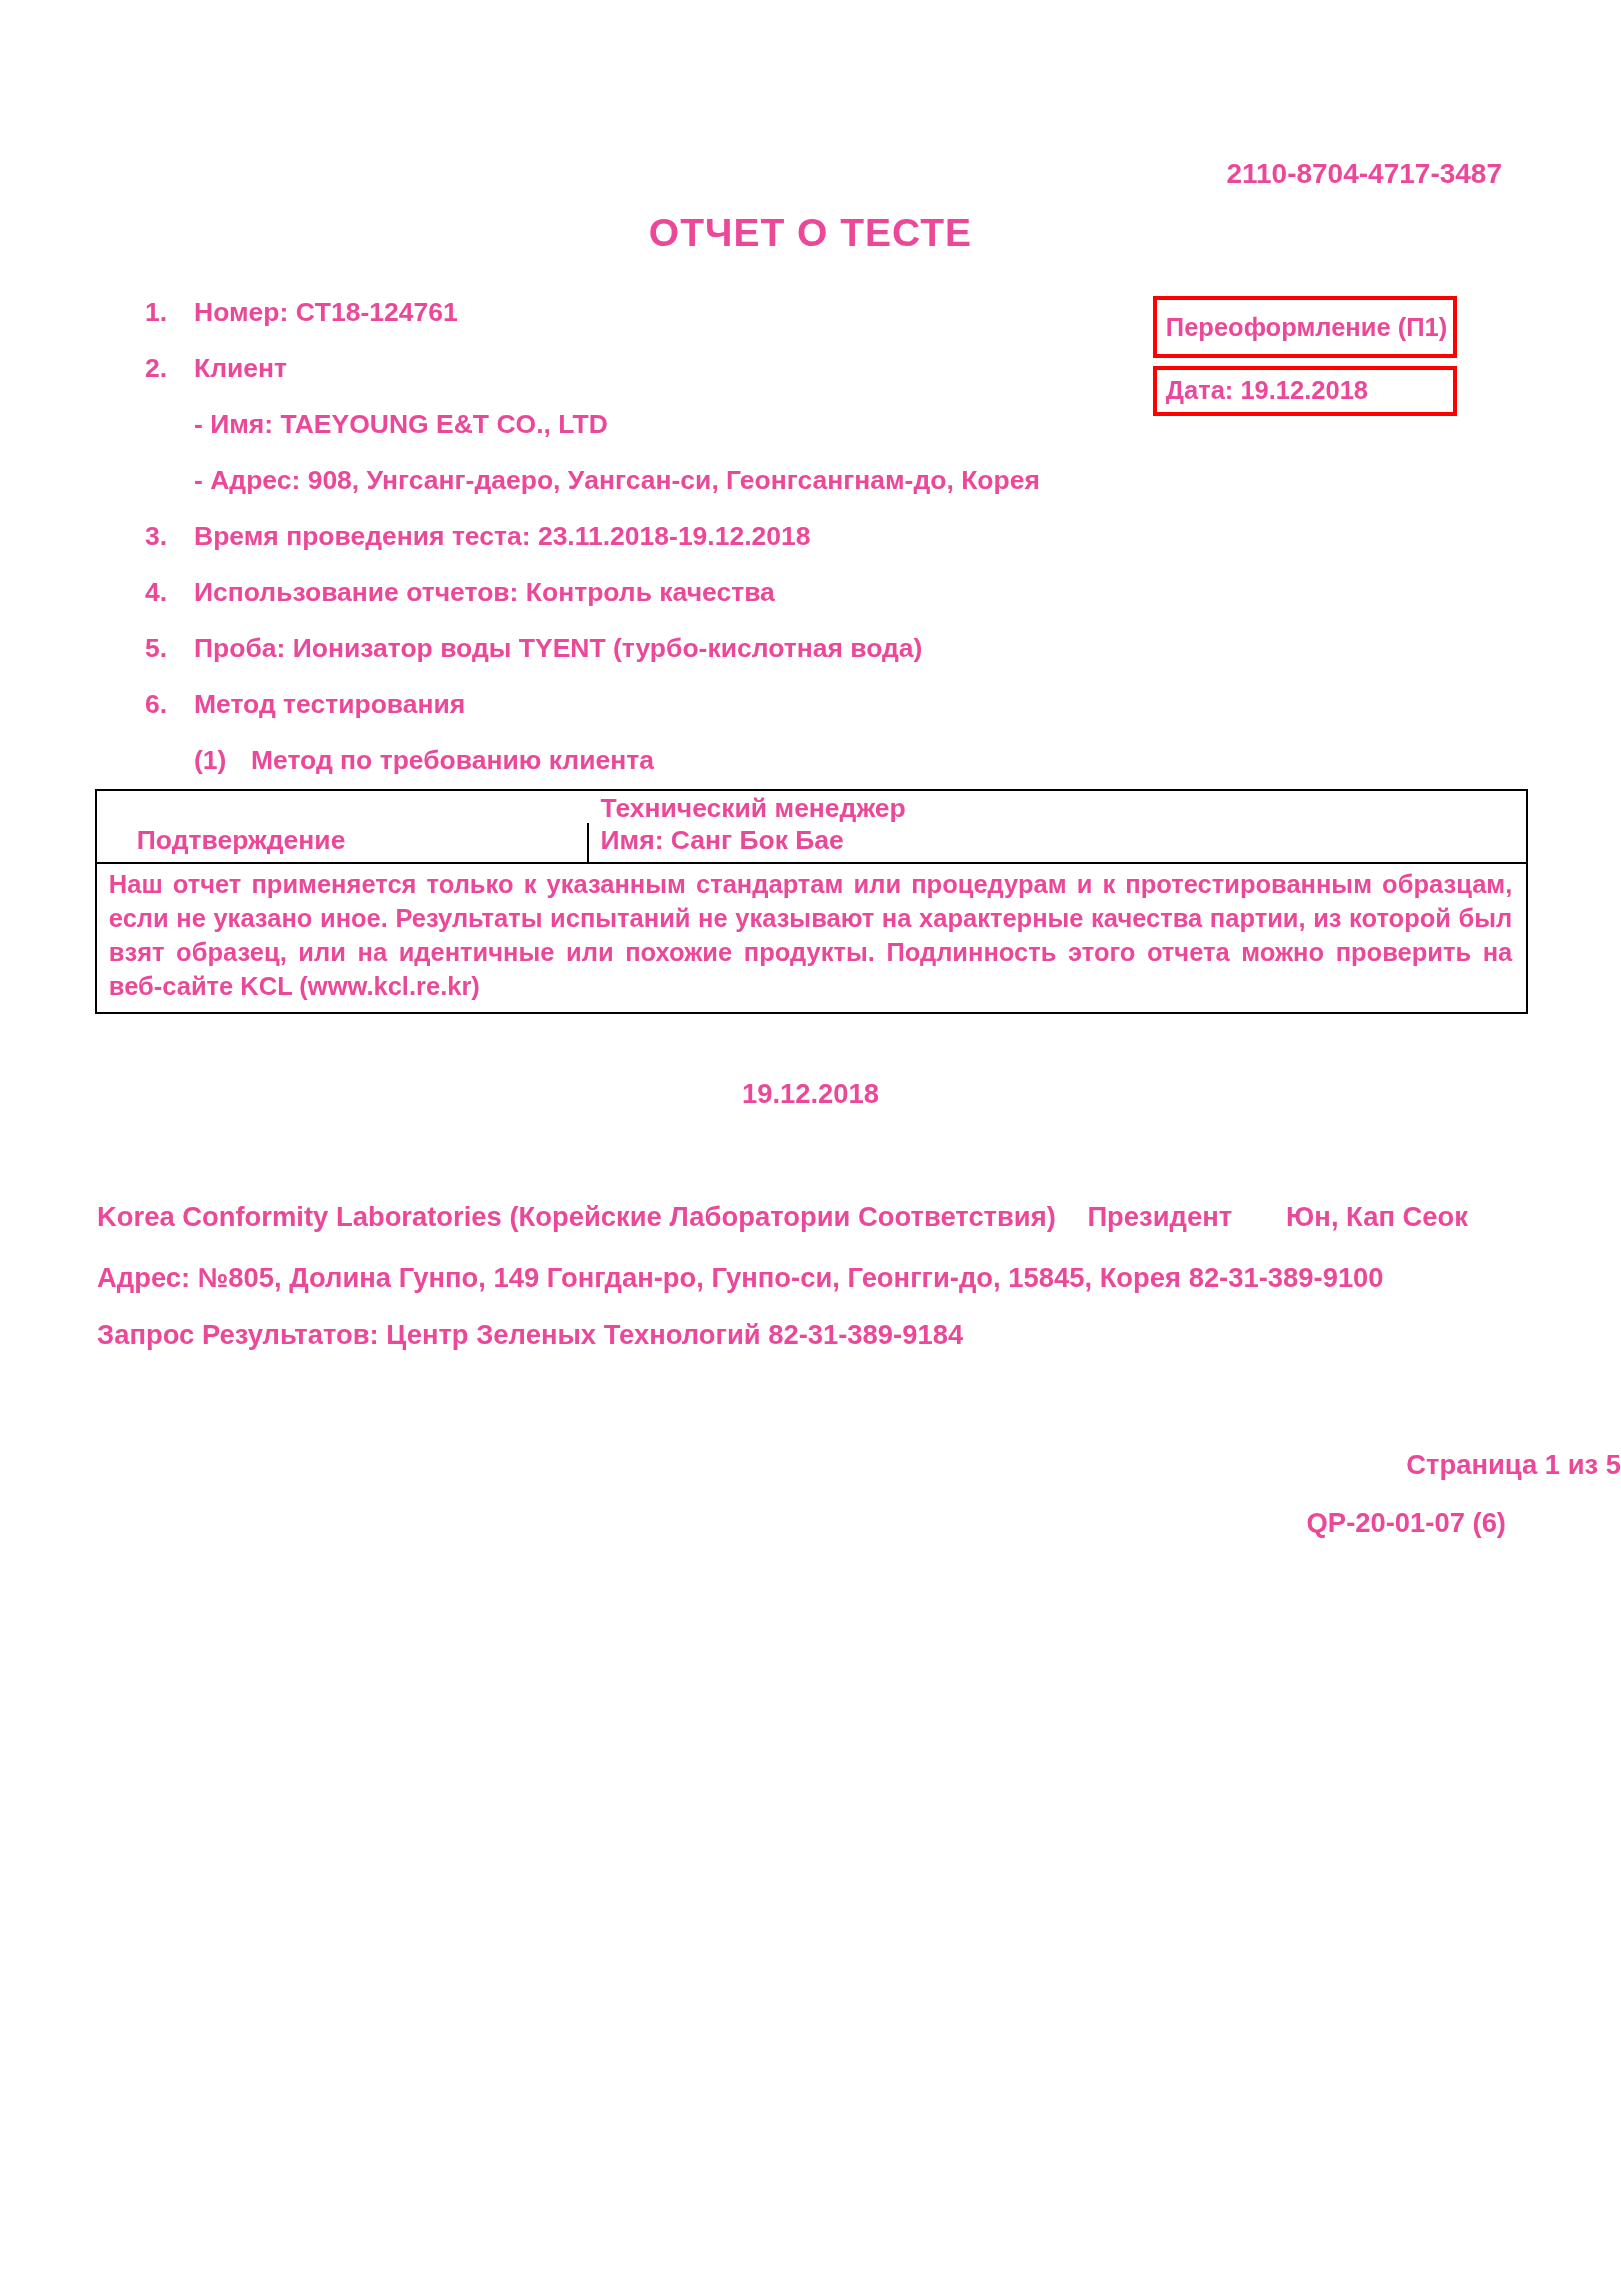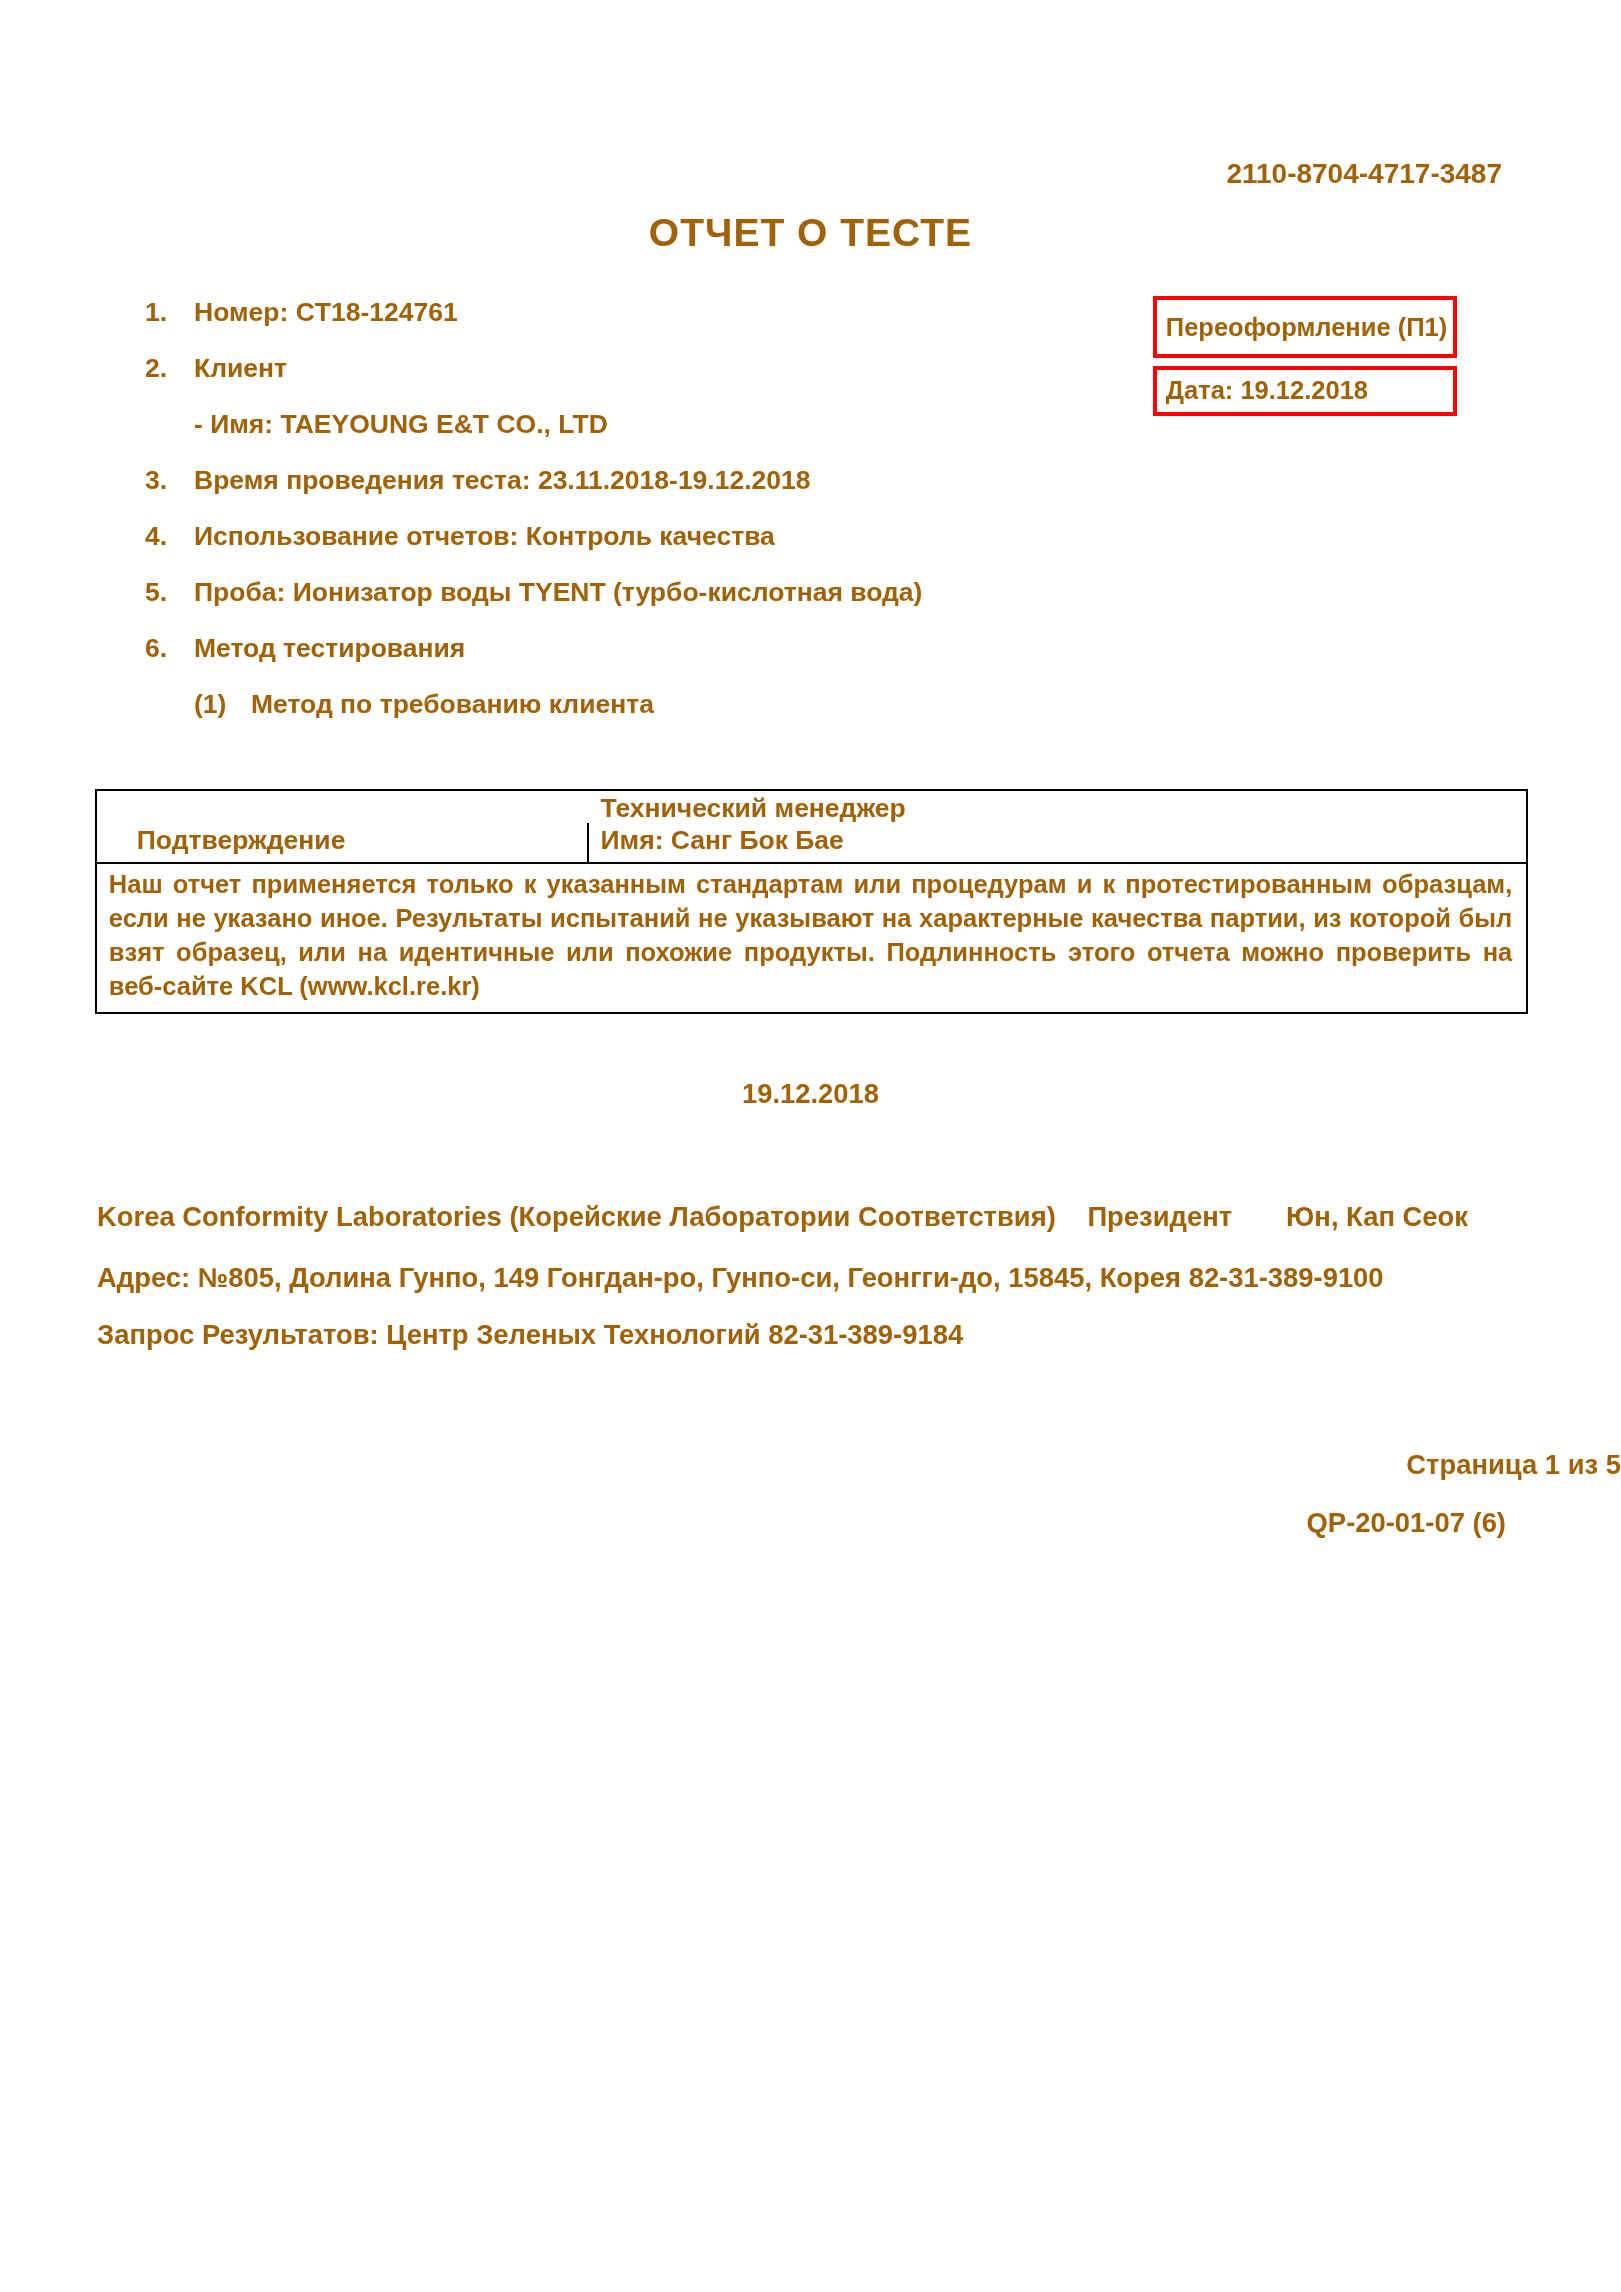--- a/index.html
+++ b/index.html
@@ -1,21 +1,21 @@
 <!DOCTYPE html>
 <html><head>
 <meta charset="utf-8">
 <style>
   html,body{margin:0;padding:0;background:#ffffff;}
   .page{
     position:relative;
     width:1621px;height:2293px;
     background:#ffffff;
     font-family:"Liberation Sans", sans-serif;
-    color:#a16207;
+    color:#ec4899;
     font-weight:700;
     overflow:hidden;
   }
   .ref{position:absolute;top:158px;right:119px;font-size:28px;white-space:nowrap;}
   .title{position:absolute;top:211px;left:0;width:100%;text-align:center;font-size:39px;letter-spacing:1px;}
   
   .list{position:absolute;top:284px;left:145px;width:990px;font-size:26.5px;}
   .li{display:flex;height:56px;line-height:56px;white-space:nowrap;}
   .li-num{width:49px;flex:none;}
   .li.sub2 .li-num{margin-left:49px;width:57px;}
@@ -61,20 +61,24 @@
       <span class="li-num">1.</span>
       <span class="li-text">Номер: CT18-124761</span>
     </div>
     <div class="li">
       <span class="li-num">2.</span>
       <span class="li-text">Клиент</span>
     </div>
     <div class="li sub">
       <span class="li-num"></span>
       <span class="li-text">- Имя: TAEYOUNG E&amp;T CO., LTD</span>
+    </div>
+    <div class="li sub">
+      <span class="li-num"></span>
+      <span class="li-text">- Адрес: 908, Унгсанг-даеро, Уангсан-си, Геонгсангнам-до, Корея</span>
     </div>
     <div class="li">
       <span class="li-num">3.</span>
       <span class="li-text">Время проведения теста: 23.11.2018-19.12.2018</span>
     </div>
     <div class="li">
       <span class="li-num">4.</span>
       <span class="li-text">Использование отчетов: Контроль качества</span>
     </div>
     <div class="li">

